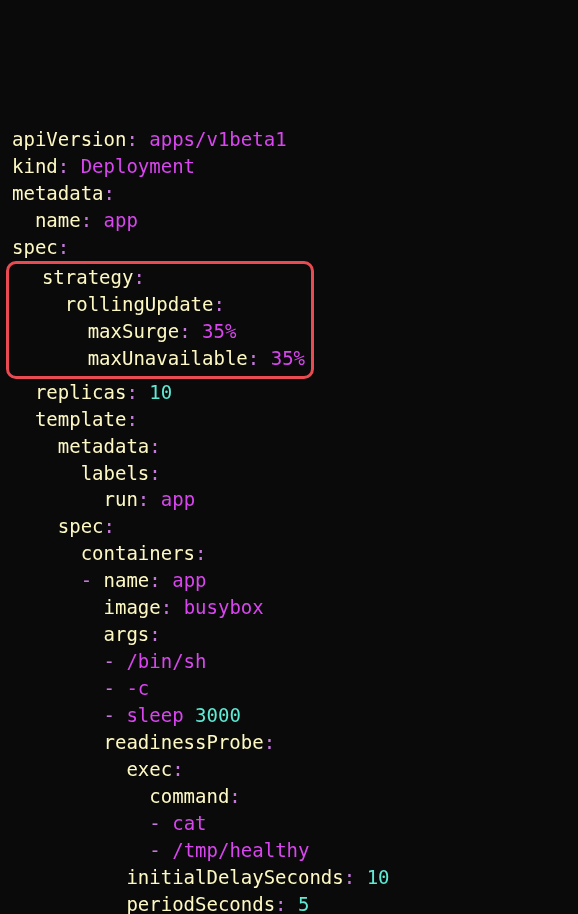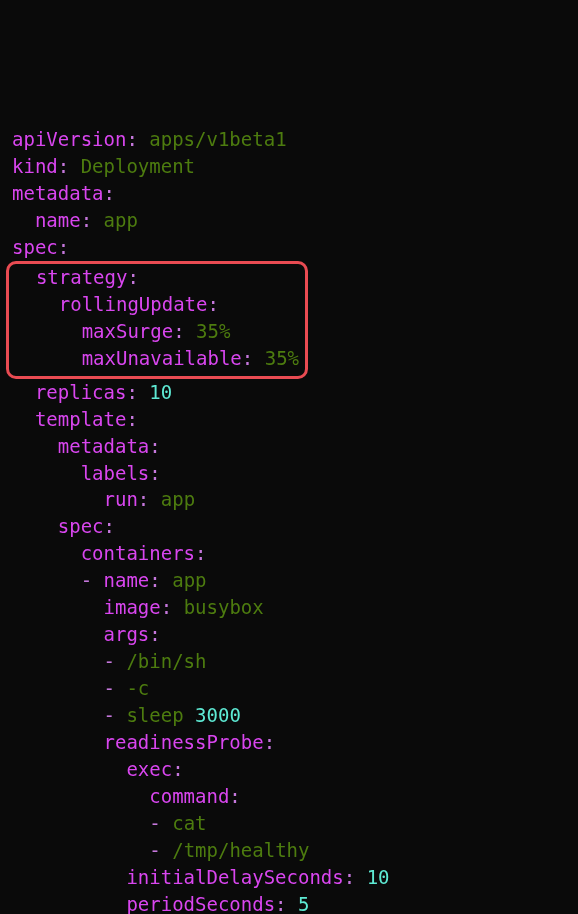--- a/index.html
+++ b/index.html
@@ -8,30 +8,30 @@
     background: #0a0a0a;
     font-family: "SF Mono", Menlo, Monaco, Consolas, monospace;
     font-size: 19px;
     line-height: 1.42;
     color: #d8d8d8;
     width: 578px;
     height: 914px;
     box-sizing: border-box;
     white-space: pre;
   }
-  .key { color: #d946ef; }
+  .key { color: #fef9c3; }
   .punct { color: #c678dd; }
-  .str { color: #4d7c0f; }
+  .str { color: #d946ef; }
   .num { color: #5eead4; }
   .dash { color: #c678dd; }
   .highlight-box {
     border: 3px solid #e94b52;
     border-radius: 10px;
     display: inline-block;
-    padding: 0px 6px 4px 4px;
+    padding: 0px 6px 4px 10px;
     margin-left: -6px;
   }
   .line { display: block; }
 </style>
 </head>
 <body>
 
 
 
 <span class="line"><span class="key">apiVersion</span><span class="punct">:</span> <span class="str">apps/v1beta1</span></span><span class="line"><span class="key">kind</span><span class="punct">:</span> <span class="str">Deployment</span></span><span class="line"><span class="key">metadata</span><span class="punct">:</span></span><span class="line">  <span class="key">name</span><span class="punct">:</span> <span class="str">app</span></span><span class="line"><span class="key">spec</span><span class="punct">:</span></span><span class="highlight-box"><span class="line">  <span class="key">strategy</span><span class="punct">:</span></span><span class="line">    <span class="key">rollingUpdate</span><span class="punct">:</span></span><span class="line">      <span class="key">maxSurge</span><span class="punct">:</span> <span class="str">35%</span></span><span class="line">      <span class="key">maxUnavailable</span><span class="punct">:</span> <span class="str">35%</span></span></span>

